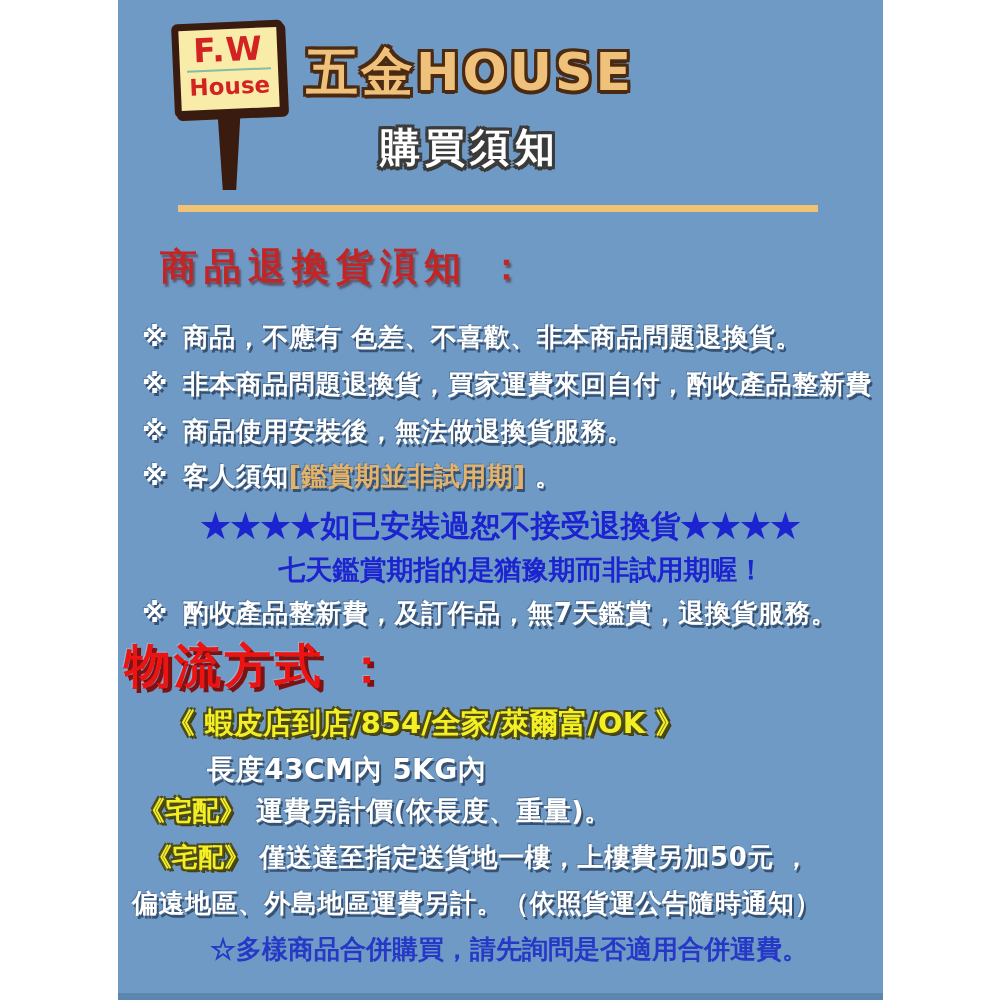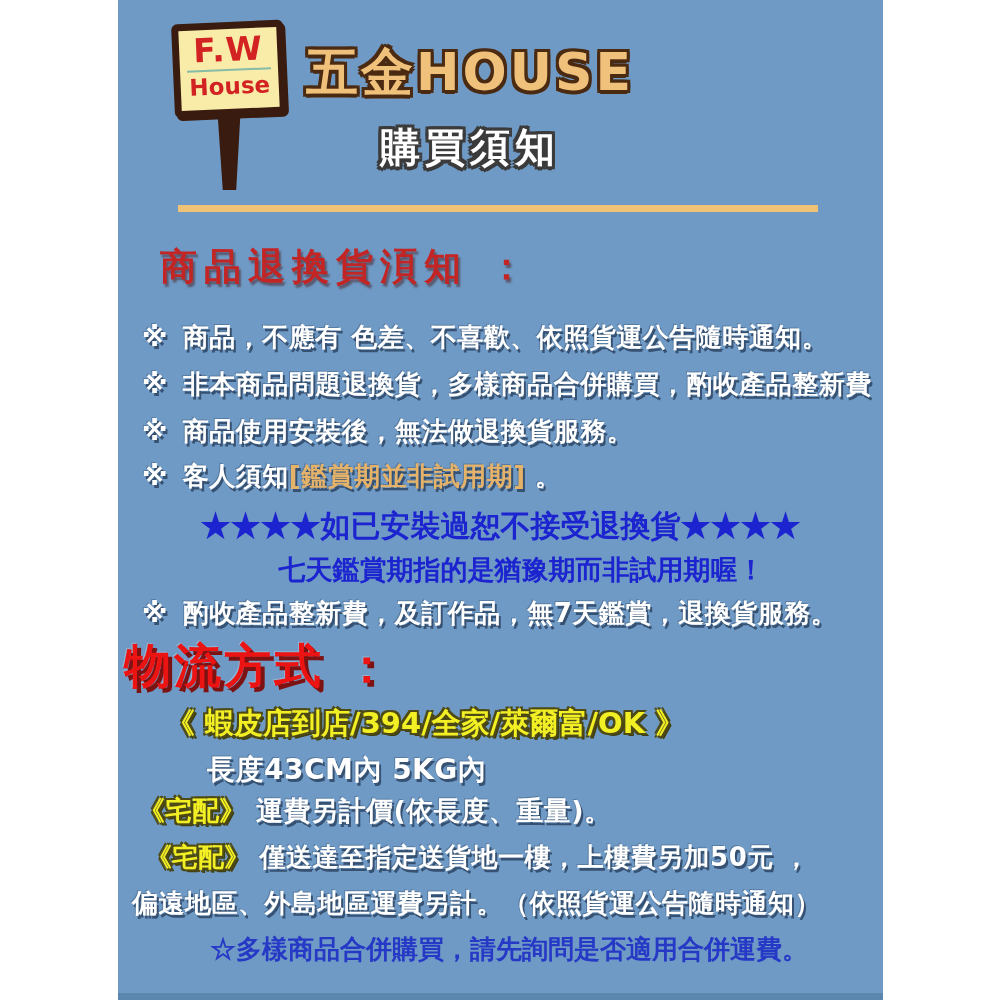--- a/index.html
+++ b/index.html
@@ -71,42 +71,42 @@
     </div>
     <div class="post"></div>
 
     <div class="store-title">五金HOUSE</div>
     <div class="subtitle">購買須知</div>
     <div class="divider"></div>
 
     <div class="section-heading">商品退換貨湏知 ：</div>
 
     <div class="bullet brush" style="top:320px">
-      <span class="marker">※</span><span>商品，不應有 色差、不喜歡、依照貨運公告隨時通知。</span>
+      <span class="marker">※</span><span>商品，不應有 色差、不喜歡、非本商品問題退換貨。</span>
     </div>
     <div class="bullet brush" style="top:367px">
-      <span class="marker">※</span><span>非本商品問題退換貨，多樣商品合併購買，酌收產品整新費</span>
+      <span class="marker">※</span><span>非本商品問題退換貨，買家運費來回自付，酌收產品整新費</span>
     </div>
     <div class="bullet brush" style="top:414px">
       <span class="marker">※</span><span>商品使用安裝後，無法做退換貨服務。</span>
     </div>
     <div class="bullet brush" style="top:459px">
       <span class="marker">※</span><span>客人須知</span><span class="hl">[鑑賞期並非試用期]</span><span> 。</span>
     </div>
 
     <div class="warn warn1">★★★★如已安裝過恕不接受退換貨★★★★</div>
     <div class="warn warn2">七天鑑賞期指的是猶豫期而非試用期喔！</div>
 
     <div class="bullet brush" style="top:596px">
       <span class="marker">※</span><span>酌收產品整新費，及訂作品，無7天鑑賞，退換貨服務。</span>
     </div>
 
     <div class="log-heading">物流方式 ：</div>
 
-    <div class="row row-store ytext">《 蝦皮店到店/394/全家/萊爾富/OK 》</div>
+    <div class="row row-store ytext">《 蝦皮店到店/854/全家/萊爾富/OK 》</div>
     <div class="row row-size brush">長度43CM內 5KG內</div>
 
     <div class="row row-home1">
       <span class="ytext">《宅配》</span><span class="brush"> 運費另計價(依長度、重量)。</span>
     </div>
     <div class="row row-home2">
       <span class="ytext">《宅配》</span><span class="brush"> 僅送達至指定送貨地一樓，上樓費另加50元 ，</span>
     </div>
     <div class="row row-remote brush">偏遠地區、外島地區運費另計。（依照貨運公告隨時通知）</div>
 

